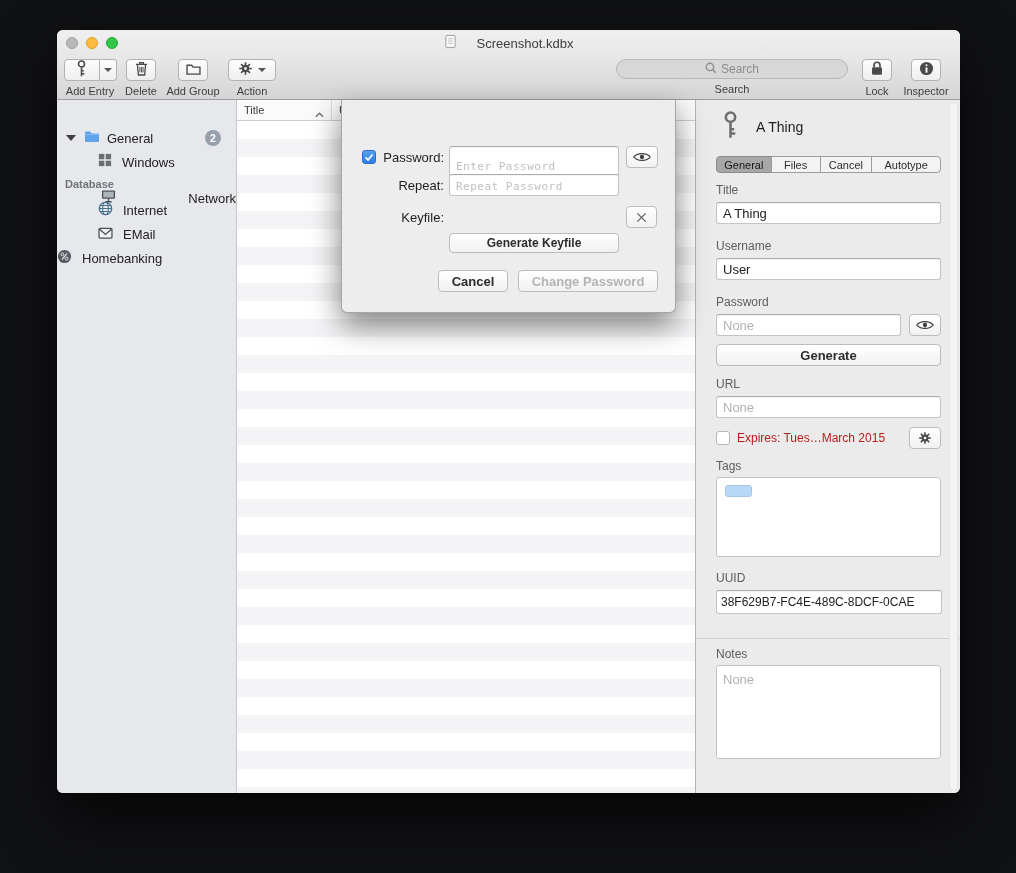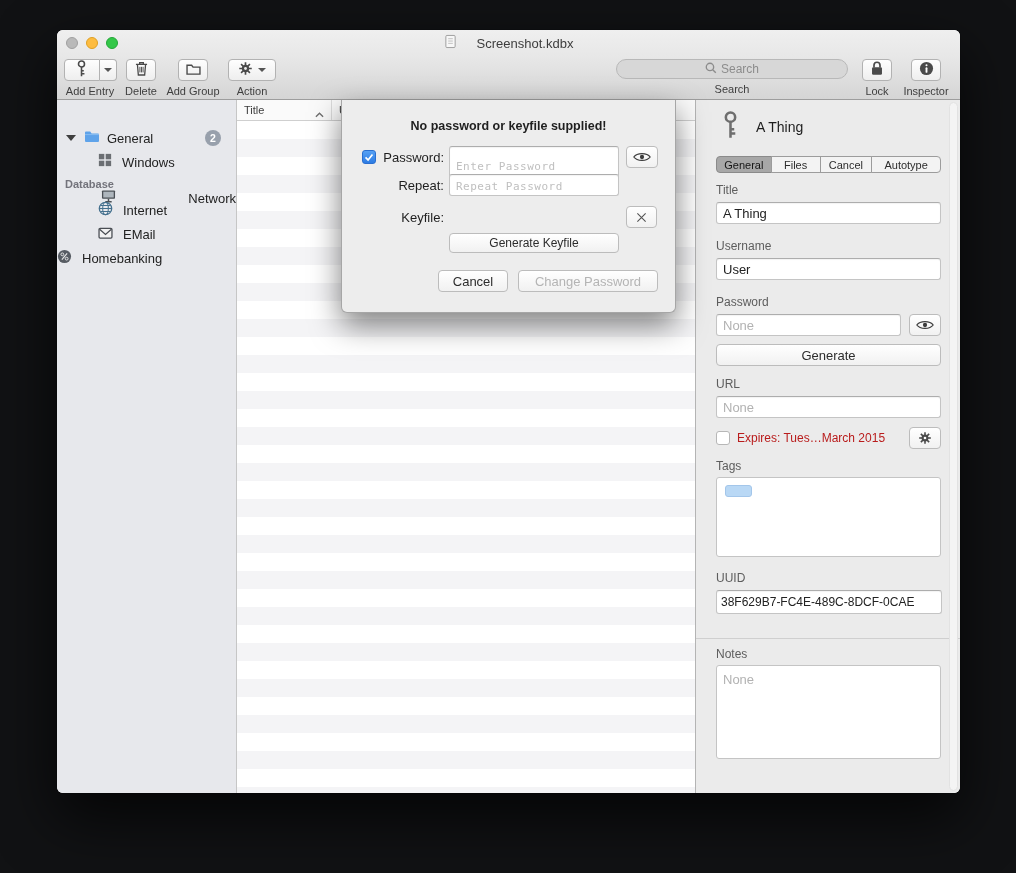--- a/index.html
+++ b/index.html
@@ -59,21 +59,21 @@
     box-shadow:0 12px 30px rgba(0,0,0,.5);z-index:50;}
   .sheet-msg{position:absolute;left:0;top:19px;width:100%;text-align:center;font-size:12.5px;font-weight:600;color:#1f1f1f;}
   .sh-label{position:absolute;width:66px;text-align:right;font-size:13px;color:#1f1f1f;}
   .in{border:1px solid #c4c4c4;border-top-color:#adadad;border-radius:3px;background:#fff;
     box-sizing:border-box;font-family:"Liberation Sans",sans-serif;font-size:13px;padding:0 6px;color:#222;outline:none;
     box-shadow:inset 0 1px 1px rgba(0,0,0,.05);}
   .in.mono::placeholder{color:#bfbfbf;font-family:"DejaVu Sans Mono",monospace;font-size:11px;letter-spacing:.5px;}
   .in.sans::placeholder{color:#b2b2b2;}
   .btn{border:1px solid #bcbcbc;border-radius:4px;background:linear-gradient(#ffffff,#f1f1f1);
     font-family:"Liberation Sans",sans-serif;font-size:13px;color:#2c2c2c;box-sizing:border-box;
-    display:flex;align-items:center;justify-content:center;padding:0;}
+    display:flex;align-items:center;justify-content:center;padding:0;font-weight:bold;}
   .btn.disabled{color:#b4b4b4;}
   .sq-btn{border:1px solid #bcbcbc;border-radius:4px;background:linear-gradient(#ffffff,#f1f1f1);
     box-sizing:border-box;display:flex;align-items:center;justify-content:center;}
   .cb{width:14px;height:14px;border-radius:3px;box-sizing:border-box;}
   .cb.checked{background:linear-gradient(#57a1f4,#2d7ce4);border:1px solid #2a6fd0;display:flex;align-items:center;justify-content:center;}
   .cb.unchecked{background:#fff;border:1px solid #b7b7b7;}
   .popup{position:absolute;background:#fff;border:1px solid #c4c4c4;border-top-color:#adadad;border-radius:3px;
     box-sizing:border-box;display:flex;align-items:center;font-size:13px;color:#1f1f1f;padding:0 6px;}
   .popup .stepper{margin-left:auto;}
 
@@ -306,21 +306,20 @@
             </svg>
         </span>
       </div>
       <div class="th c2">
         <span>Username</span>
       </div>
     </div>
     <div class="table-body"></div>
 
     <div class="sheet">
-      <div class="sheet-msg">No password or keyfile supplied!</div>
 
       <span class="cb checked" style="position:absolute;left:20px;top:50px;">
         <svg width="10" height="10" viewBox="0 0 13 13">
             <polyline points="2,7 5.3,10.3 11,3.2" fill="none" stroke="#fff" stroke-width="2.2"></polyline>
           </svg>
       </span>
       <span class="sh-label" style="left:36px;top:50px;">Password:</span>
       <input class="in mono" style="position: absolute; left: 107px; top: 46px; width: 170px; height: 38px;" type="text" placeholder="Enter Password">
       <span class="sq-btn" style="position:absolute;left:284px;top:46px;width:32px;height:22px;">
         <svg width="18" height="10" viewBox="0 0 22 12">

